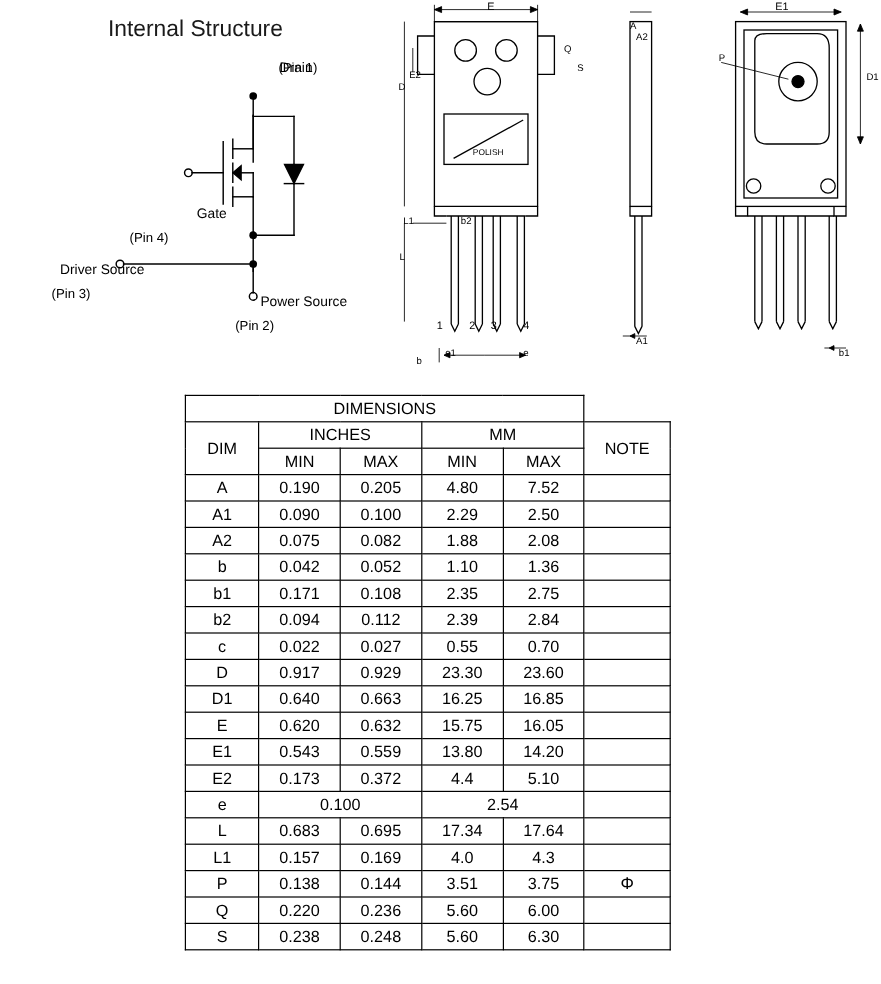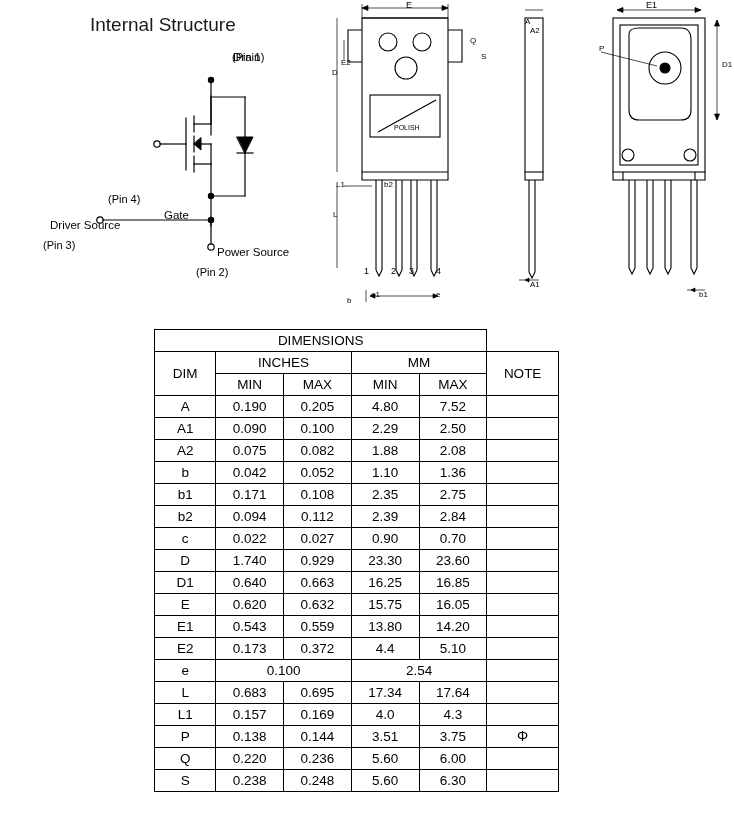--- a/index.html
+++ b/index.html
@@ -104,21 +104,21 @@
 
       <line x1="211" y1="180" x2="211" y2="204"></line>
       <circle cx="211" cy="207" r="3.2" fill="none" stroke="#000" stroke-width="1.2"></circle>
     </g>
   </svg>
 </div>
 
 <div class="abs sch-label" style="left:190px;top:51px;">Drain</div>
 <div class="abs sch-sub" style="left:232px;top:51px;">(Pin 1)</div>
 
-<div class="abs sch-label" style="left:121px;top:173px;margin-top:36px;">Gate</div>
+<div class="abs sch-label" style="left:121px;top:173px;">Gate</div>
 <div class="abs sch-sub" style="left:108px;top:193px;">(Pin 4)</div>
 
 <div class="abs sch-label" style="left:7px;top:219px;">Driver Source</div>
 <div class="abs sch-sub" style="left:43px;top:239px;">(Pin 3)</div>
 
 <div class="abs sch-label" style="left:174px;top:246px;">Power Source</div>
 <div class="abs sch-sub" style="left:196px;top:266px;">(Pin 2)</div>
 
 <div class="abs" style="left:326px;top:0;width:160px;height:310px;">
   <svg width="160" height="310" viewBox="0 0 160 310">
@@ -318,27 +318,27 @@
           <td>0.094</td>
           <td>0.112</td>
           <td>2.39</td>
           <td>2.84</td>
           <td></td>
         </tr>
         <tr>
           <td>c</td>
           <td>0.022</td>
           <td>0.027</td>
-          <td>0.90</td>
+          <td>0.55</td>
           <td>0.70</td>
           <td></td>
         </tr>
         <tr>
           <td>D</td>
-          <td>1.740</td>
+          <td>0.917</td>
           <td>0.929</td>
           <td>23.30</td>
           <td>23.60</td>
           <td></td>
         </tr>
         <tr>
           <td>D1</td>
           <td>0.640</td>
           <td>0.663</td>
           <td>16.25</td>

